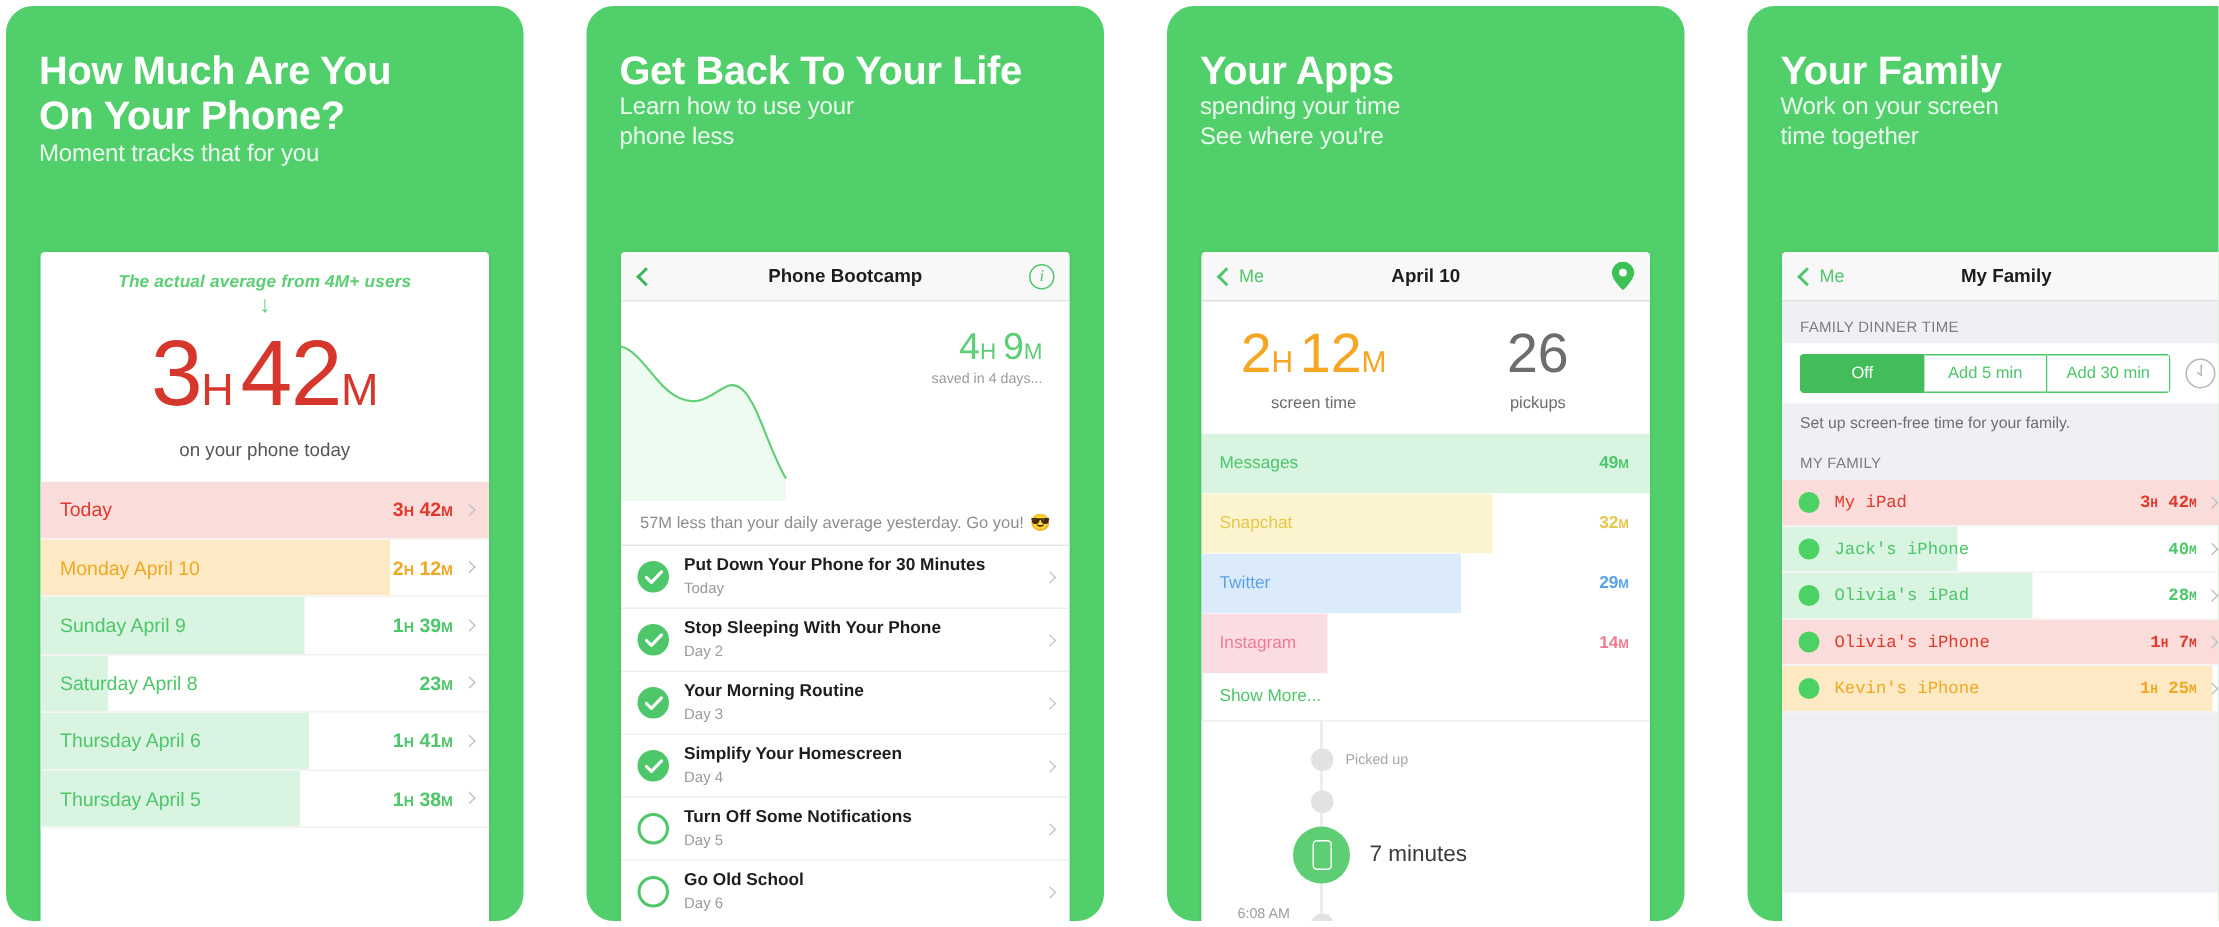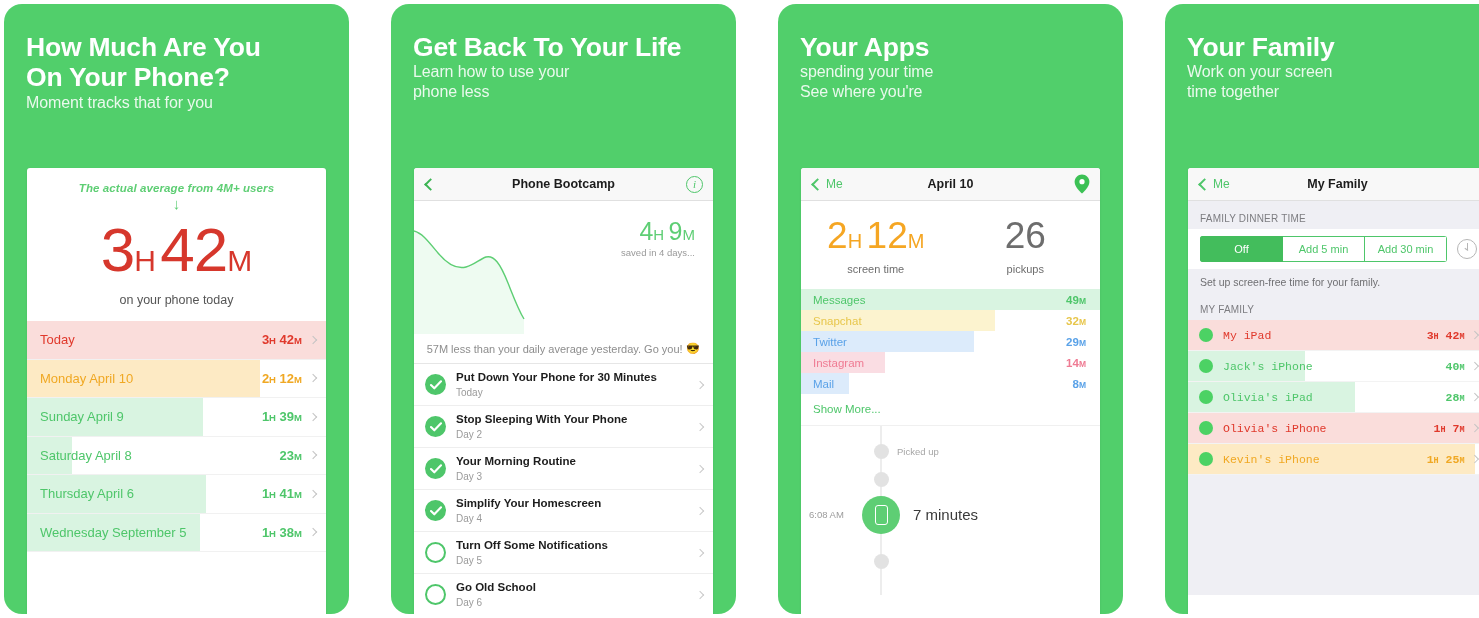--- a/index.html
+++ b/index.html
@@ -230,21 +230,21 @@
   .stat { flex: 1; text-align: center; }
   .stat-big { line-height: 1; font-weight: 300; white-space: nowrap; }
   .stat-big .num { font-size: 37px; }
   .stat-big .unit { font-size: 20px; }
   .stat-big.amber { color: #f5a623; }
   .stat-big.grey { color: #6d6d6d; }
   .stat-label { font-size: 11px; color: #6d6d6d; margin-top: 9px; }
 
   .approw {
     position: relative;
-    height: 21px;
+    height: 40px;
     display: flex; align-items: center;
     padding: 0 14px 0 12px;
     overflow: hidden;
   }
   .approw .bar { position: absolute; left: 0; top: 0; bottom: 0; z-index: 0; }
   .approw .app-name, .approw .app-val { position: relative; z-index: 1; }
   .app-name { font-size: 11.5px; }
   .app-val { margin-left: auto; font-size: 11.5px; font-weight: bold; }
   .app-val .u { font-size: 8.5px; }
   .b-blue { background: #dcebfb; }
@@ -285,22 +285,22 @@
     left: 61px;
     width: 38px; height: 38px; border-radius: 50%;
     background: #5ece74;
     display: flex; align-items: center; justify-content: center;
   }
   .tl-phone-inner {
     width: 13px; height: 20px; border-radius: 3px;
     border: 1.8px solid #fff;
   }
   .tl-time {
-    position: absolute; left: 8px;
-    font-size: 9.5px; color: #9c9c9c;
+    position: absolute; left: 24px;
+    font-size: 9.5px; color: #9c9c9c; margin-top: 40px;
   }
   .tl-dur {
     position: absolute; left: 112px;
     font-size: 15px; color: #3a3a3a;
   }
 
   
   .sec-head {
     background: #efeff4;
     padding: 12px 12px 5px 12px;
@@ -425,21 +425,21 @@
             <span class="row-chev"></span>
           </div>
           <div class="row">
             <div class="bar b-green" style="width:60%"></div>
             <span class="row-label c-green">Thursday April 6</span>
             <span class="row-value c-green"><span>1</span><span class="u">H</span> <span>41</span><span class="u">M</span></span>
             <span class="row-chev"></span>
           </div>
           <div class="row">
             <div class="bar b-green" style="width:58%"></div>
-            <span class="row-label c-green">Wednesday September 5</span>
+            <span class="row-label c-green">Thursday April 5</span>
             <span class="row-value c-green"><span>1</span><span class="u">H</span> <span>38</span><span class="u">M</span></span>
             <span class="row-chev"></span>
           </div>
         </div>
     </div>
   </div>
 
   <div class="panel">
     <div class="panel-head">
       <div class="panel-title">
@@ -606,25 +606,20 @@
           <div class="approw">
             <div class="bar b-blue" style="width:58%"></div>
             <span class="app-name c-blue">Twitter</span>
             <span class="app-val c-blue">29<span class="u">M</span></span>
           </div>
           <div class="approw">
             <div class="bar b-pink" style="width:28%"></div>
             <span class="app-name c-pink">Instagram</span>
             <span class="app-val c-pink">14<span class="u">M</span></span>
           </div>
-          <div class="approw">
-            <div class="bar b-blue" style="width:16%"></div>
-            <span class="app-name c-blue">Mail</span>
-            <span class="app-val c-blue">8<span class="u">M</span></span>
-          </div>
         </div>
       <div class="show-more">Show More...</div>
 
       <div class="timeline">
         <div class="tl-line"></div>
         <div class="tl-dot" style="top:18px"></div>
         <div class="tl-dot-label" style="top:20px">Picked up</div>
         <div class="tl-dot" style="top:46px"></div>
         <div class="tl-phone" style="top:70px">
           <div class="tl-phone-inner"></div>

